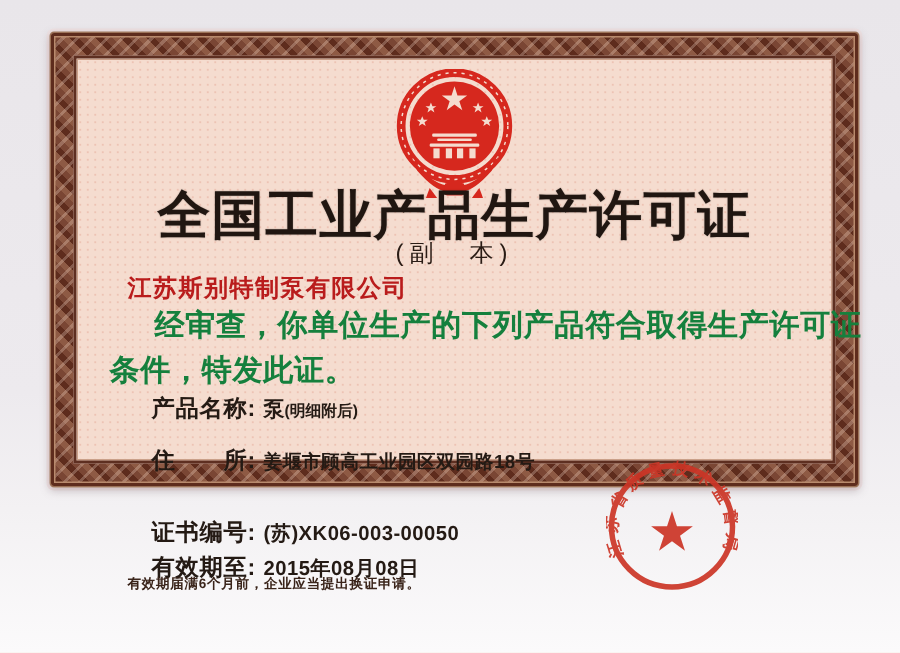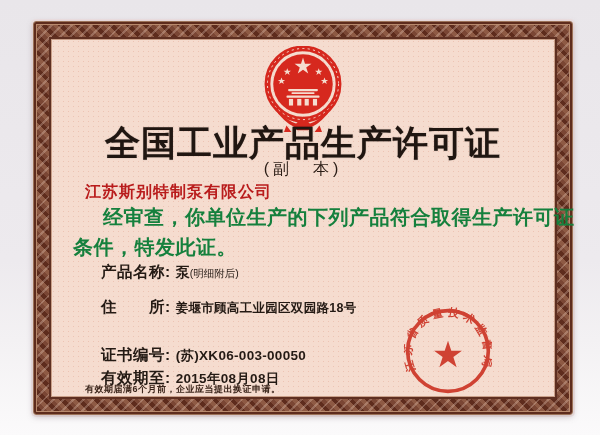--- a/index.html
+++ b/index.html
@@ -2,21 +2,21 @@
 <html><head>
 <meta charset="utf-8">
 <style>
   html,body{margin:0;padding:0;}
   body{
     width:600px;height:435px;overflow:hidden;position:relative;
     background:linear-gradient(180deg,#e9e6ea 0%,#edeaee 60%,#f3f1f3 78%,#fbfafb 100%);
     font-family:"Liberation Sans","DejaVu Sans",sans-serif;
   }
   .certificate{
-    position:absolute;left:33px;top:21px;width:540px;height:394px;
+    position:absolute;left:33px;top:21px;width:540px;height:304px;
     box-shadow:0 2px 6px rgba(120,100,110,.35), 0 0 0 2px rgba(240,225,225,.8);
     border-radius:3px;
   }
   
   .band{
     position:absolute;inset:0;border-radius:3px;
     background:
       repeating-linear-gradient(135deg, rgba(255,230,215,.25) 0 2px, rgba(0,0,0,0) 2px 7px),
       repeating-linear-gradient(45deg, #8e5a44 0 4px, #5e2c1d 4px 8px, #7a4634 8px 12px);
     border:1px solid #9c7258;
@@ -43,21 +43,21 @@
     font-size:16px;font-weight:normal;color:#2a1c15;letter-spacing:4px;
   }
   .company{left:52px;top:161px;font-size:16px;font-weight:bold;color:#b91c1c;letter-spacing:1px;}
   .statement{left:40px;top:181px;width:486px;font-size:20px;font-weight:bold;color:#15803d;line-height:30px;letter-spacing:.5px;}
   .statement .l1{display:block;text-indent:30px;white-space:nowrap;}
   .statement .l2{display:block;}
   .row{left:68px;color:#241a14;white-space:nowrap;}
   .flabel{font-size:15.5px;font-weight:bold;letter-spacing:.5px;}
   .fvalue{font-size:12.5px;font-weight:bold;margin-left:5px;letter-spacing:.3px;}
   .fvalue.big{font-size:13.5px;}
-  .fnote{font-size:10.5px;font-weight:normal;}
+  .fnote{font-size:10.5px;font-weight:bold;}
   .prod-val{font-size:14px;font-weight:bold;margin-left:5px;}
   .row-product{top:241px;}
   .row-addr{top:276px;}
   .row-prodaddr{top:302px;}
   .row-certno{top:324px;}
   .row-valid{top:347px;}
   .date-row{left:303px;top:344px;z-index:3;color:#17110d;white-space:nowrap;}
   .date-row .num{font-size:15px;font-weight:bold;}
   .date-row .unit{font-size:16.5px;font-weight:bold;}
   .dr-y{margin-right:9px;}

